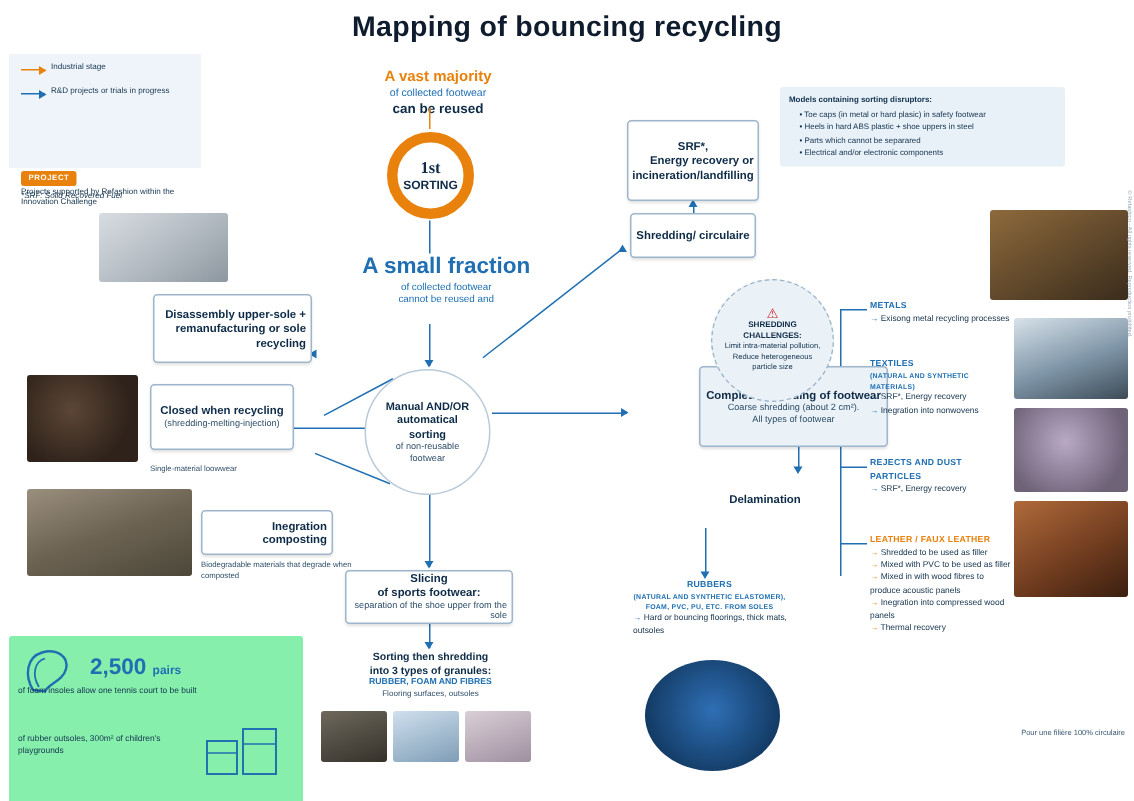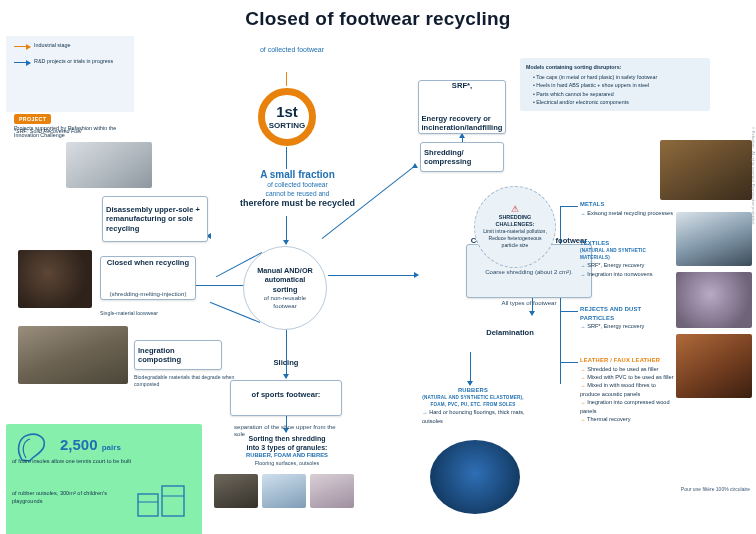--- a/index.html
+++ b/index.html
@@ -28,49 +28,49 @@
   .blue{color:#1f6fb2;border-color:#1f6fb2;}
   .lg-arrow.orange:after{border-left-color:#e8820c;}
   .lg-arrow.blue:after{border-left-color:#1f6fb2;}
   #proj-badge{
     position:absolute;left:8px;top:78px;background:#e8820c;color:#fff;
     font-size:5.2px;font-weight:bold;padding:2px 5px;border-radius:2px;letter-spacing:.4px;
   }
   
   .box{
     position:absolute;background:#ffffff;border:1px solid #9db6cb;border-radius:3px;
-    font-size:7.2px;color:#0f2b45;text-align:left;line-height:1.25;
+    font-size:7.2px;color:#0f2b45;text-align:right;line-height:1.25;
     display:flex;flex-direction:column;justify-content:center;align-items:center;
-    padding:3px;box-sizing:border-box;gap:23px;
+    padding:3px;box-sizing:border-box;
   }
   .box b{font-size:7.6px;color:#0d2b47;}
   .box .sub{font-size:6.1px;color:#2d4d68;font-weight:normal;}
   .shadow{box-shadow:0 1px 2px rgba(0,0,0,.12);}
   
   #hub{
     left:243px;top:246px;width:84px;height:84px;border-radius:50%;
     background:#ffffff;border:1px solid #b9cada;
     display:flex;flex-direction:column;justify-content:center;align-items:center;
     font-size:7.3px;color:#0d2b47;text-align:center;line-height:1.3;box-sizing:border-box;
   }
   #sorting1{
     left:258px;top:88px;width:58px;height:58px;border-radius:50%;
     background:#ffffff;display:flex;flex-direction:column;justify-content:center;align-items:center;
     color:#0d2b47;font-weight:bold;font-size:8px;line-height:1.2;text-align:center;
     border:7px solid #e8820c;box-sizing:border-box;
   }
-  #sorting1 .n{font-size:15px;}
+  #sorting1 .n{font-size:11px;font-family:Liberation Serif, serif;}
   
   .tblock{position:absolute;text-align:center;line-height:1.3;}
   #maj{left:222px;top:45px;width:140px;}
   #maj .t1{color:#e8820c;font-weight:bold;font-size:10px;}
   #maj .t2{color:#1f6fb2;font-size:7px;}
   #maj .t3{color:#0d2b47;font-weight:bold;font-size:9px;}
   #frac{left:215px;top:168px;width:165px;}
-  #frac .t1{color:#1f6fb2;font-weight:bold;font-size:10px;}
+  #frac .t1{color:#1f6fb2;font-weight:bold;font-size:15px;}
   #frac .t2{color:#1f6fb2;font-size:6.6px;}
   #frac .t3{color:#0d2b47;font-weight:bold;font-size:9px;}
   
   #models{
     left:520px;top:58px;width:190px;font-size:5.3px;color:#11314d;line-height:1.55;
     background:#e9f1f8;padding:5px 6px;box-sizing:border-box;border-radius:2px;
   }
   #models .hd{font-weight:bold;margin-bottom:2px;}
   #models li{margin-left:7px;}
   #models ul{margin:0;padding:0;list-style:none;}
@@ -120,46 +120,47 @@
   .ln.or{background:#e8820c;}
   .arrowhead{position:absolute;width:0;height:0;}
   .ah-r{border-left:5px solid #1f6fb2;border-top:3.2px solid transparent;border-bottom:3.2px solid transparent;}
   .ah-l{border-right:5px solid #1f6fb2;border-top:3.2px solid transparent;border-bottom:3.2px solid transparent;}
   .ah-d{border-top:5px solid #1f6fb2;border-left:3.2px solid transparent;border-right:3.2px solid transparent;}
   .ah-u{border-bottom:5px solid #1f6fb2;border-left:3.2px solid transparent;border-right:3.2px solid transparent;}
 </style>
 </head>
 <body>
 
-<div class="abs" id="title">Closed of footwear recycling</div>
+<div class="abs" id="title">Mapping of bouncing recycling</div>
 
 <div class="abs" id="legend">
   <div class="lg-arrow orange" style="left:8px;top:10px;"></div>
   <div class="lg-row" style="left:28px;top:6px;width:96px;">Industrial stage</div>
   <div class="lg-arrow blue" style="left:8px;top:26px;"></div>
   <div class="lg-row" style="left:28px;top:22px;width:96px;">R&amp;D projects or trials in progress</div>
   <div id="proj-badge">PROJECT</div>
   <div class="lg-row" style="left:8px;top:89px;width:118px;">Projects supported by Refashion within the Innovation Challenge</div>
 </div>
 <div class="lg-row abs" style="left:14px;top:128px;width:126px;font-style:italic;">*SRF: Solid Recovered Fuel</div>
 
 <div class="tblock" id="maj">
+  <div class="t1">A vast majority</div>
   <div class="t2">of collected footwear</div>
+  <div class="t3">can be reused</div>
 </div>
 
 <div class="abs" id="sorting1">
   <span class="n">1st</span>
   <span>SORTING</span>
 </div>
 
 <div class="tblock" id="frac">
   <div class="t1">A small fraction</div>
   <div class="t2">of collected footwear</div>
   <div class="t2">cannot be reused and</div>
-  <div class="t3">therefore must be recycled</div>
 </div>
 
 <div class="abs" id="models">
   <div class="hd">Models containing sorting disruptors:</div>
   <ul>
     <li>Toe caps (in metal or hard plasic) in safety footwear</li>
     <li>Heels in hard ABS plastic + shoe uppers in steel</li>
     <li>Parts which cannot be separared</li>
     <li>Electrical and/or electronic components</li>
   </ul>
@@ -206,21 +207,21 @@
 
 <div class="ln lnv abs" style="left:286px;top:414px;height:18px;"></div>
 <div class="arrowhead ah-d abs" style="left:282.5px;top:428px;"></div>
 
 <div class="box shadow" id="srf" style="left:418px;top:80px;width:88px;height:54px;">
   <b>SRF*,</b>
   <b>Energy recovery or incineration/landfilling</b>
 </div>
 
 <div class="box shadow" id="shredcomp" style="left:420px;top:142px;width:84px;height:30px;">
-  <b>Shredding/ compressing</b>
+  <b>Shredding/ circulaire</b>
 </div>
 
 <div class="box shadow" style="left:102px;top:196px;width:106px;height:46px;">
   <b>Disassembly upper-sole + remanufacturing or sole recycling</b>
 </div>
 
 <div class="box shadow" style="left:100px;top:256px;width:96px;height:44px;">
   <b>Closed when recycling</b>
   <span class="sub">(shredding-melting-injection)</span>
 </div>

